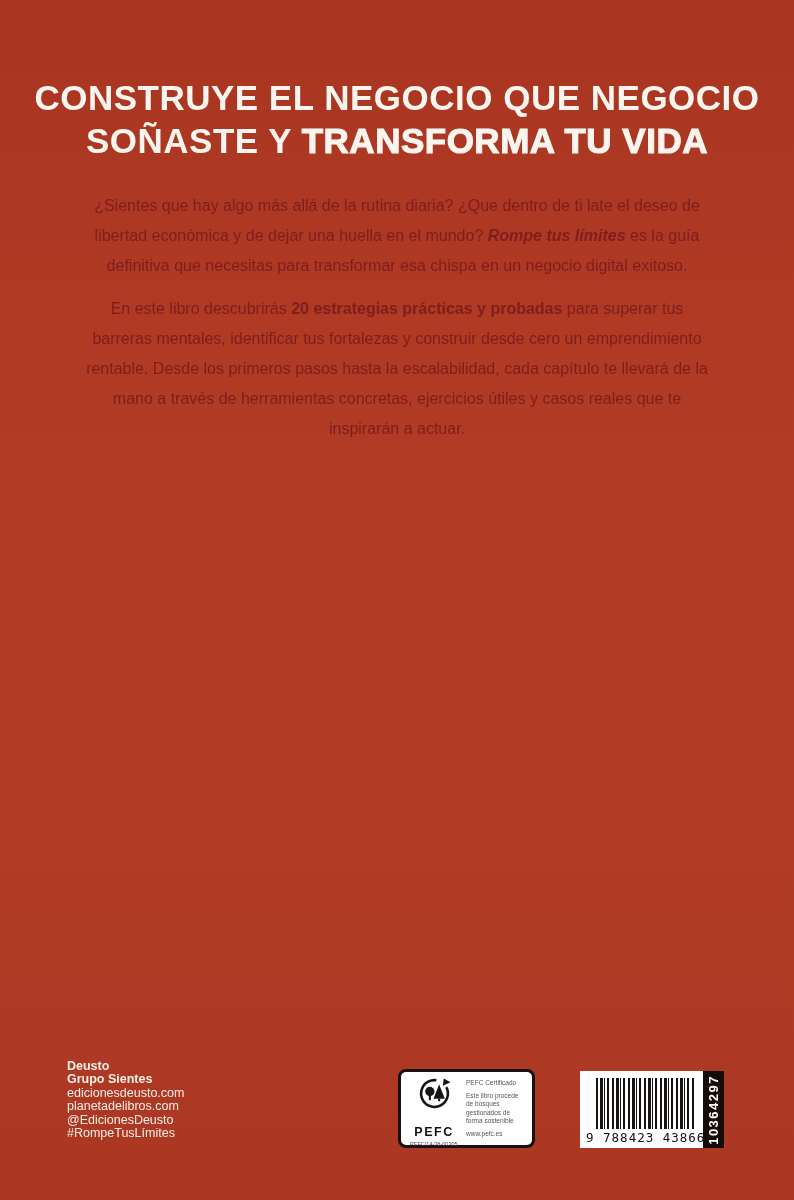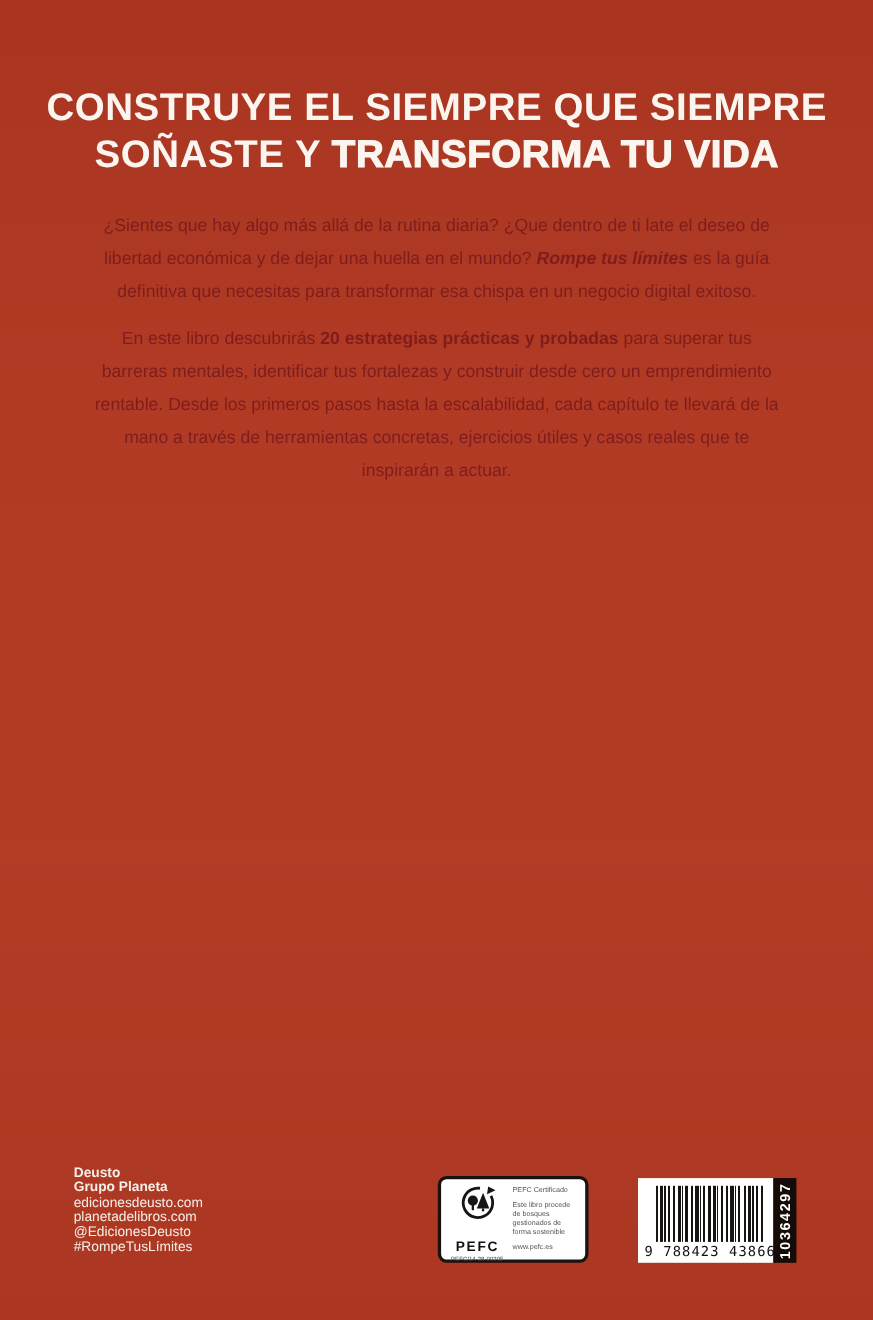--- a/index.html
+++ b/index.html
@@ -71,33 +71,33 @@
   .strip span{
     writing-mode:vertical-rl;transform:rotate(180deg);
     font-size:13px;font-weight:700;letter-spacing:1.5px;
     font-family:"Liberation Sans",sans-serif;
   }
 </style>
 </head>
 <body>
 
 <header class="title">
-  <div>CONSTRUYE EL SIEMPRE QUE SIEMPRE</div>
+  <div>CONSTRUYE EL NEGOCIO QUE NEGOCIO</div>
   <div><span>SOÑASTE Y </span><span class="heavy">TRANSFORMA TU VIDA</span></div>
 </header>
 
 <main class="body-copy">
     <p><span>¿Sientes que hay algo más allá de la rutina diaria? ¿Que dentro de ti late el deseo de libertad económica y de dejar una huella en el mundo? </span><span class="b i">Rompe tus límites</span><span> es la guía definitiva que necesitas para transformar esa chispa en un negocio digital exitoso.</span></p>
     <p><span>En este libro descubrirás </span><span class="b">20 estrategias prácticas y probadas</span><span> para superar tus barreras mentales, identificar tus fortalezas y construir desde cero un emprendimiento rentable. Desde los primeros pasos hasta la escalabilidad, cada capítulo te llevará de la mano a través de herramientas concretas, ejercicios útiles y casos reales que te inspirarán a actuar.</span></p>
   </main>
 
 <footer>
   <div class="publisher">
     <div class="bold">Deusto</div>
-    <div class="bold">Grupo Planeta</div>
+    <div class="bold">Grupo Sientes</div>
     <div>edicionesdeusto.com</div>
     <div>planetadelibros.com</div>
     <div>@EdicionesDeusto</div>
     <div>#RompeTusLímites</div>
   </div>
 
   <div class="pefc">
     <div class="pefc-left">
       <span>
         <svg width="33" height="33" viewBox="0 0 64 64" aria-hidden="true">

